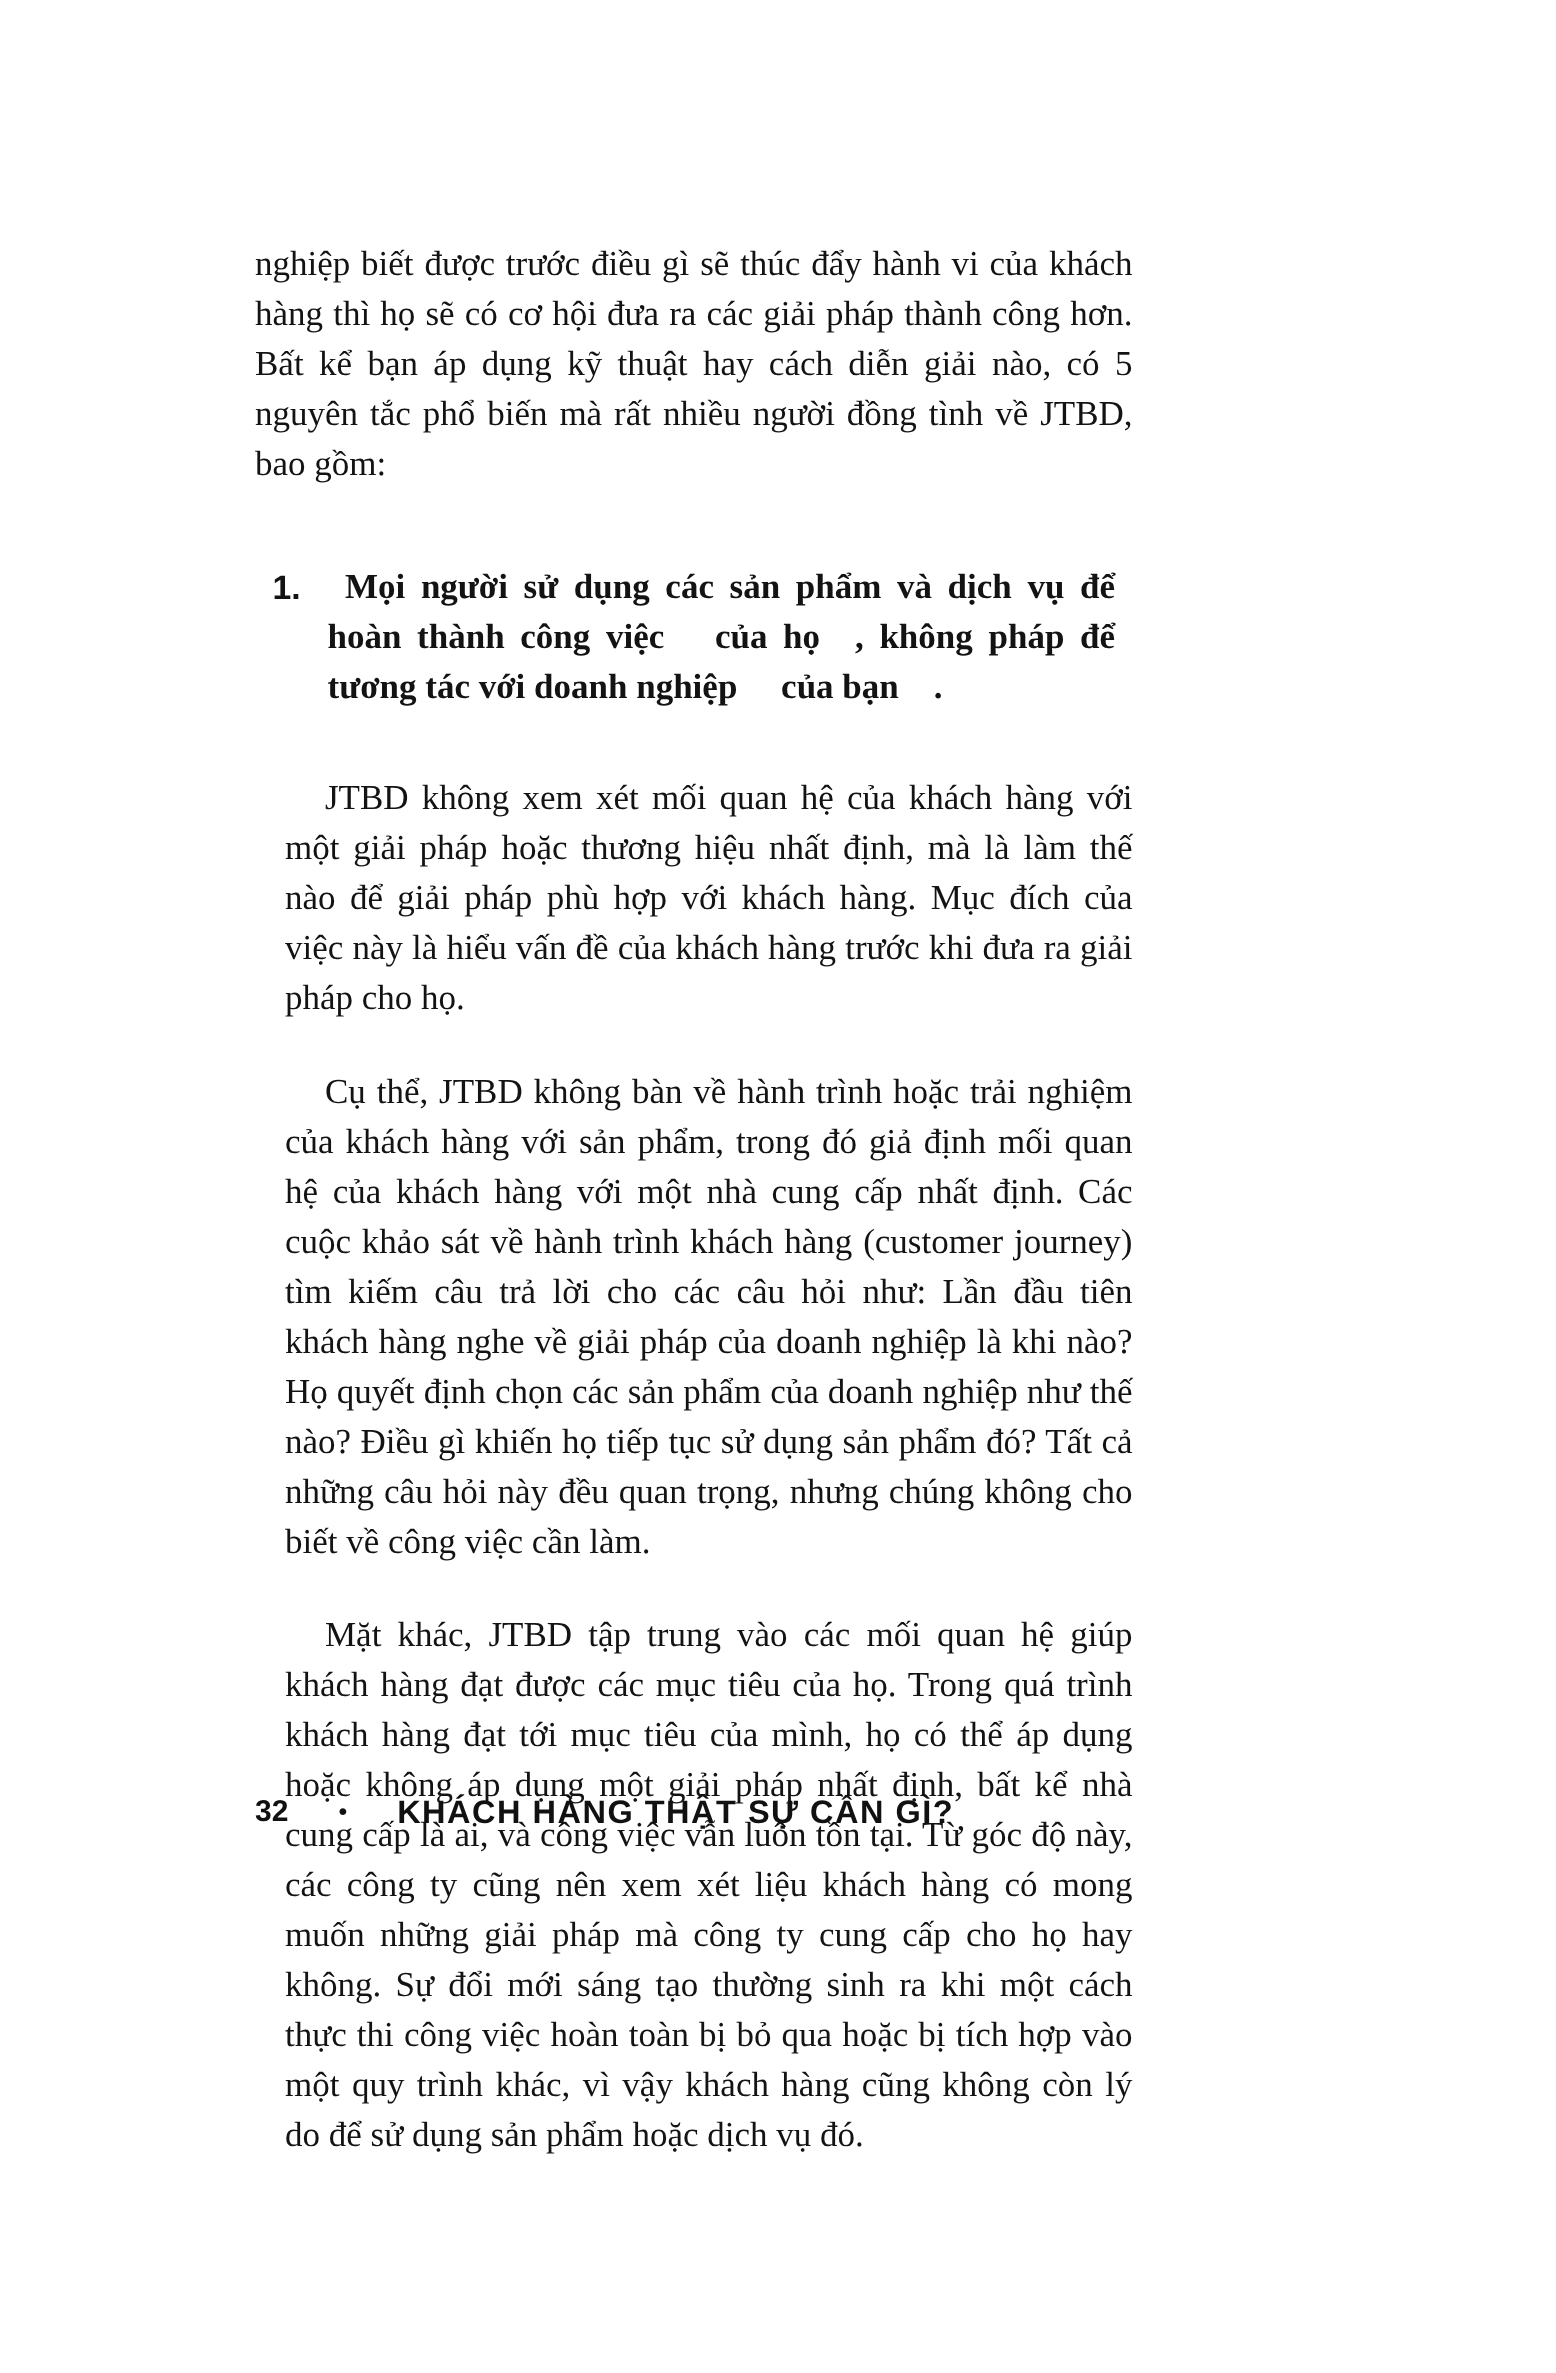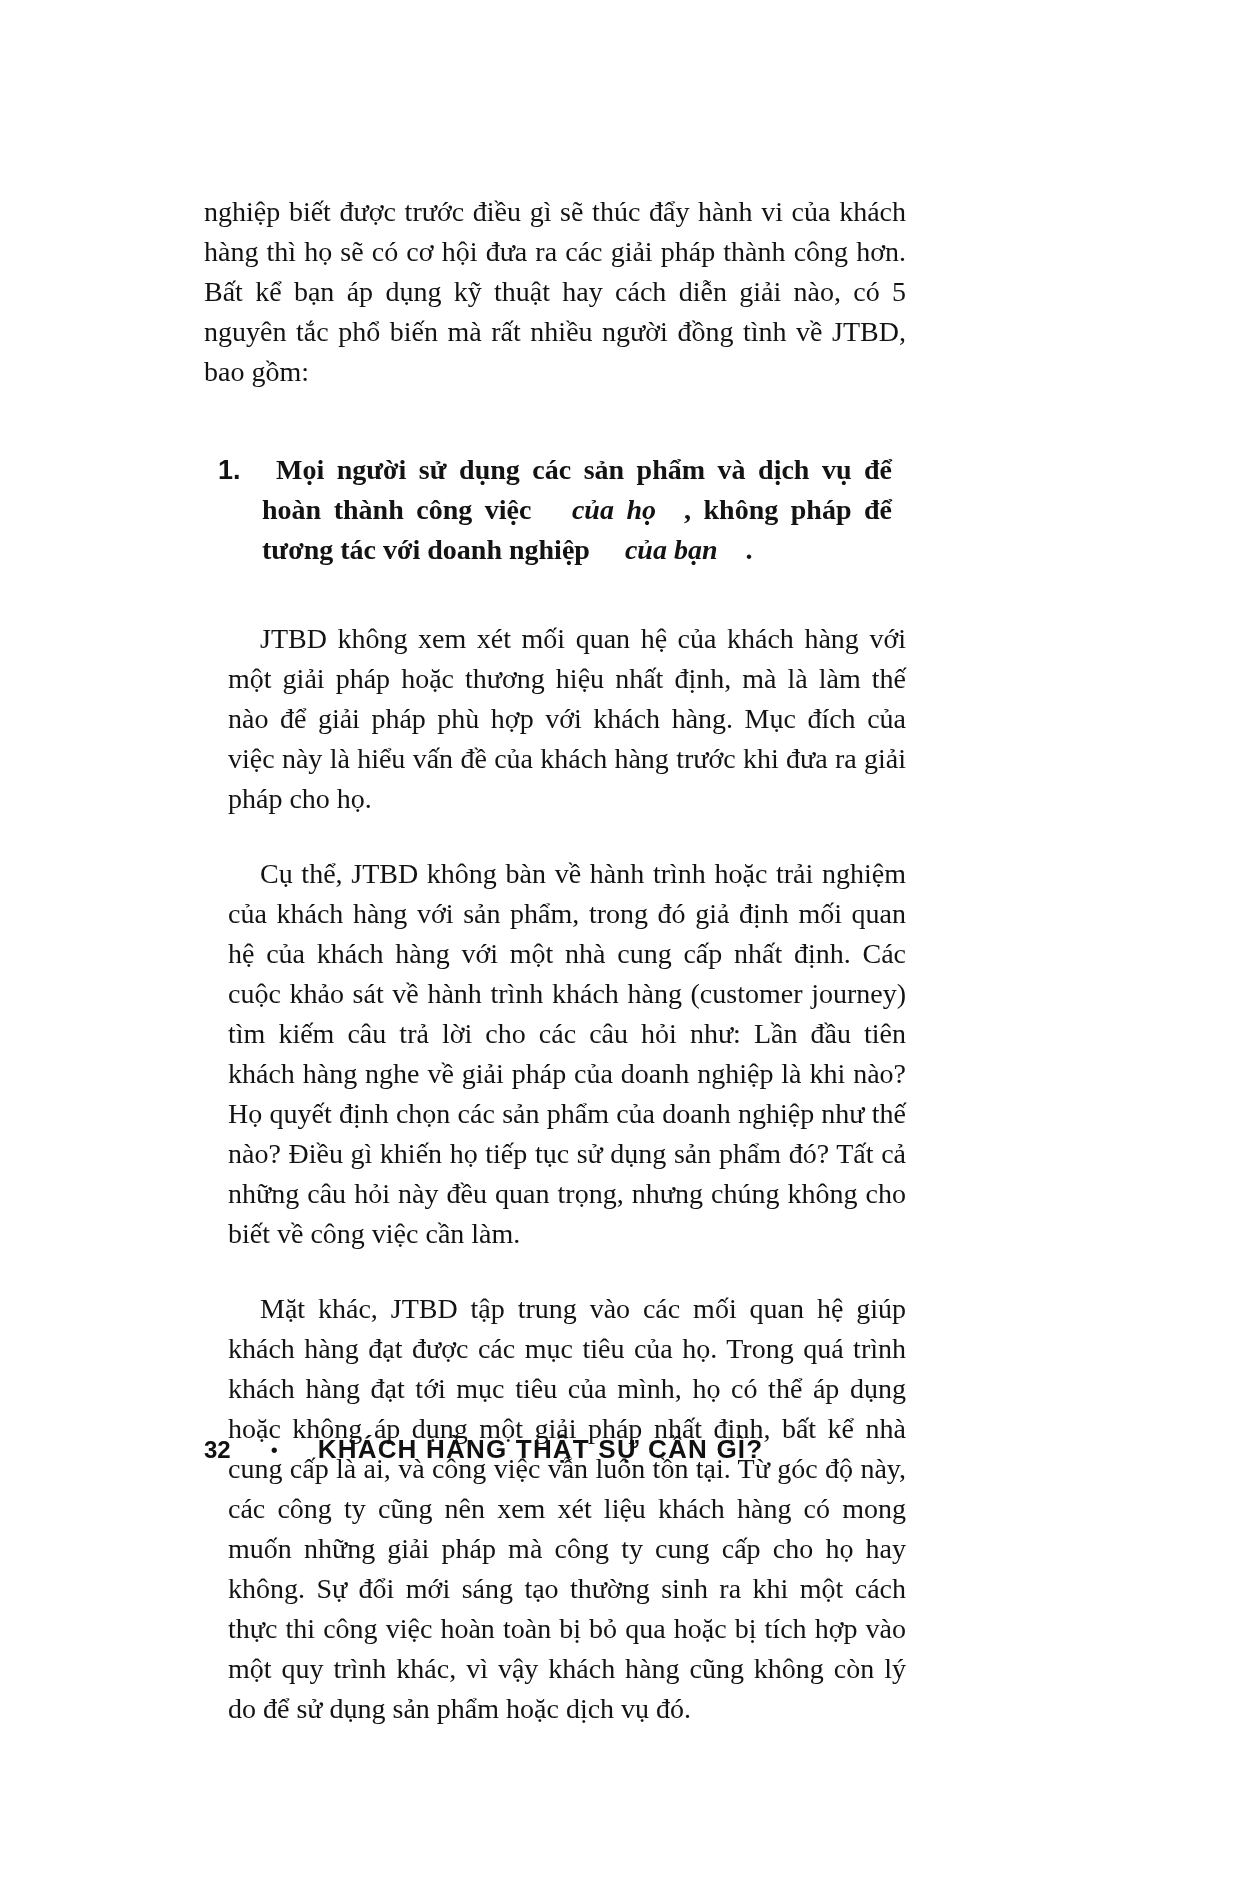--- a/index.html
+++ b/index.html
@@ -40,21 +40,21 @@
     width: 44px;
     font-family: "Liberation Sans", sans-serif;
     font-size: 27px;
   }
 
   .list-heading {
     text-align: justify;
     flex: 1;
   }
 
-  .ital { font-style: italic; }
+  .ital { }
 
   .body-para {
     margin-left: 24px;
     margin-top: 7px;
     text-indent: 32px;
     text-align: justify;
   }
 
   .footer {
     position: absolute;

